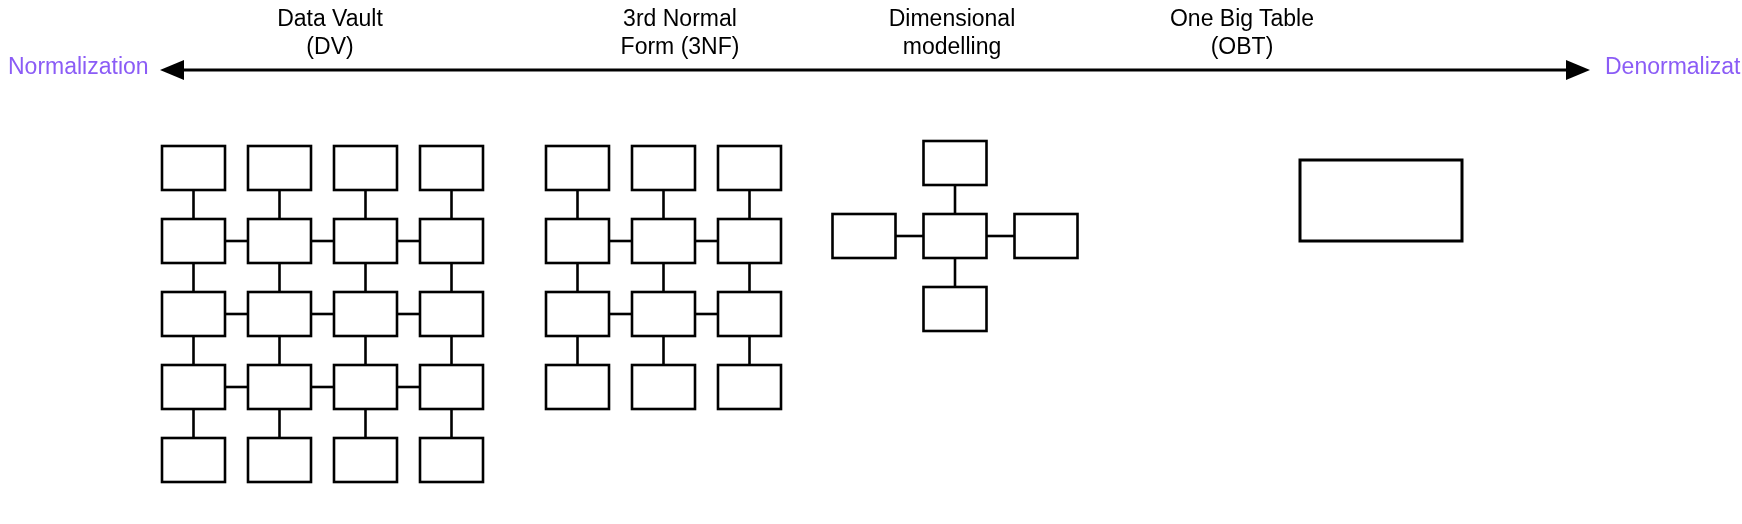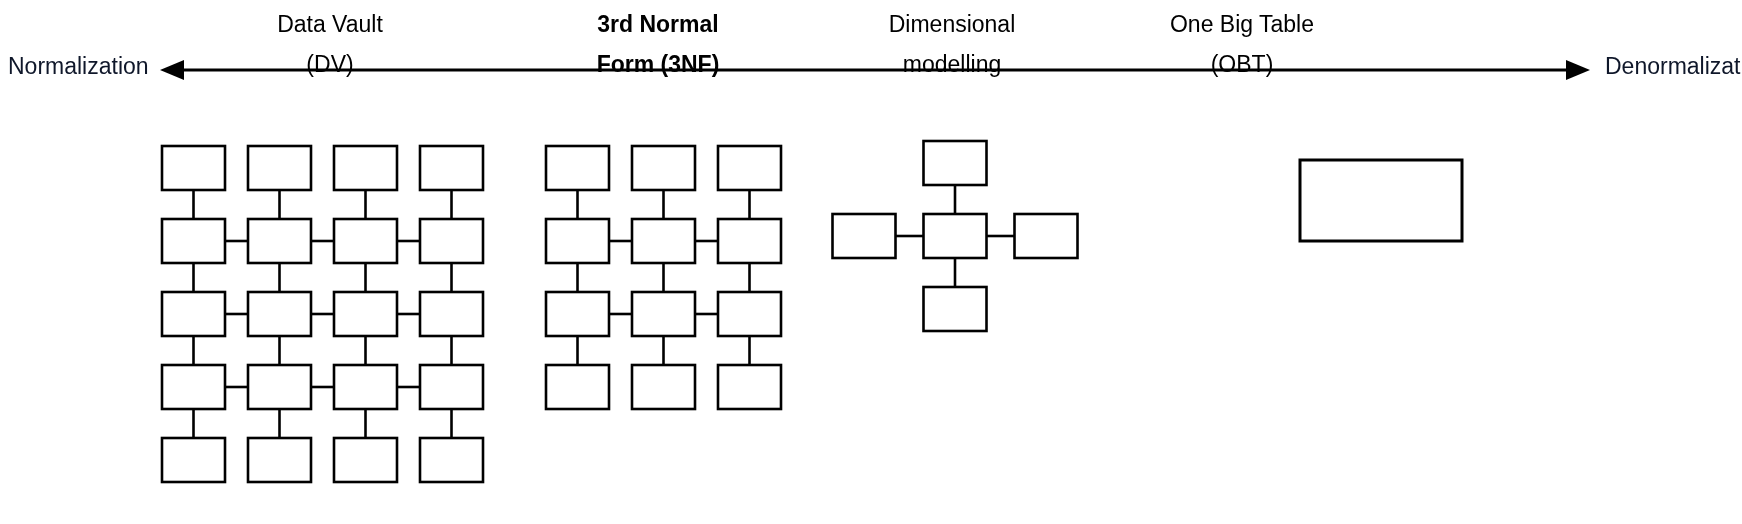--- a/index.html
+++ b/index.html
@@ -15,30 +15,30 @@
     position: relative;
     width: 1742px;
     height: 524px;
     background: #ffffff;
     overflow: hidden;
   }
   .axis-label {
     position: absolute;
     font-size: 23px;
     line-height: 26px;
-    color: #0f172a;
+    color: #8b5cf6;
     white-space: nowrap;
   }
   .axis-label.left  { left: 8px;  top: 53px; }
   .axis-label.right { left: 1605px; top: 53px; }
 
   .stage-label {
     position: absolute;
     font-size: 23px;
-    line-height: 40px;
+    line-height: 28px;
     text-align: center;
     color: #000;
     white-space: pre-line;
   }
 
   .arrow-svg {
     position: absolute;
     left: 160px;
     top: 52px;
   }
@@ -73,21 +73,21 @@
   <div class="axis-label right">Denormalization</div>
 
   <svg class="arrow-svg" width="1430" height="36" viewBox="0 0 1430 36">
     <line x1="18" y1="18" x2="1412" y2="18" stroke="#000" stroke-width="3"></line>
     <polygon points="0,18 24,8 24,28" fill="#000"></polygon>
     <polygon points="1430,18 1406,8 1406,28" fill="#000"></polygon>
   </svg>
 
   <div class="stage-label" id="label-0" style="top: 4px; left: 180px; width: 300px;">Data Vault
 (DV)</div>
-  <div class="stage-label" id="label-1" style="top: 4px; left: 508px; width: 300px; font-weight: bold;">3rd Normal
+  <div class="stage-label" id="label-1" style="top: 4px; left: 530px; width: 300px;">3rd Normal
 Form (3NF)</div>
   <div class="stage-label" id="label-3" style="top: 4px; left: 1092px; width: 300px;">One Big Table
 (OBT)</div>
   <div class="stage-label" id="label-2" style="top: 4px; left: 802px; width: 300px;">Dimensional
 modelling</div>
 
   <svg class="diagram-svg" width="1742" height="524" viewBox="0 0 1742 524">
     <g id="g-data-vault">
         <line x1="193.5" y1="190" x2="193.5" y2="219" class="link-line"></line>
         <line x1="279.5" y1="190" x2="279.5" y2="219" class="link-line"></line>

